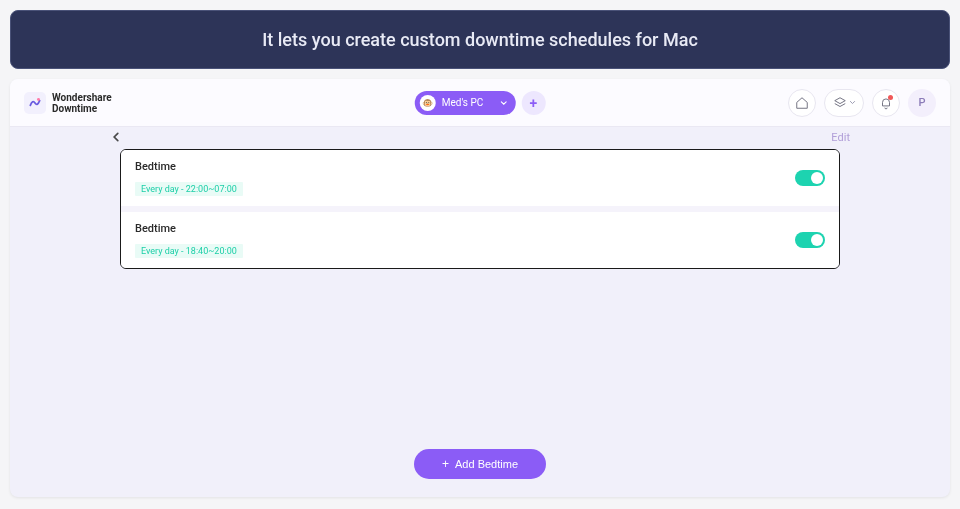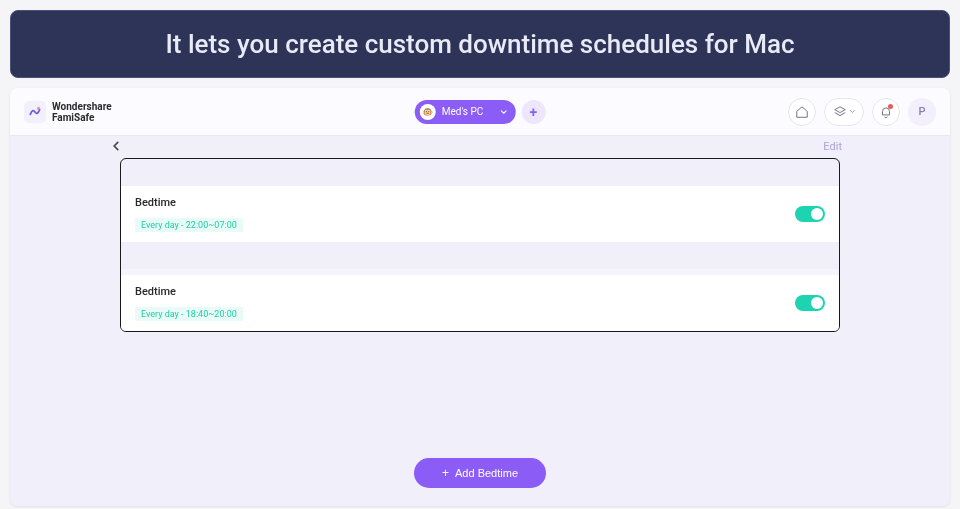--- a/index.html
+++ b/index.html
@@ -6,21 +6,21 @@
     body {
       font-family: -apple-system, BlinkMacSystemFont, "Segoe UI", Roboto, Arial, sans-serif;
       background: #f5f5f7;
       width: 960px;
       height: 509px;
       overflow: hidden;
     }
     .banner {
       background: #2d3458;
       color: #e8eaf5;
-      font-size: 26px;
+      font-size: 18px;
       font-weight: 500;
       padding: 18px 20px;
       margin: 10px;
       border-radius: 8px;
       border: 1px solid #4a5278;
       text-align: center;
     }
     .app-window {
       background: #f1f0fa;
       margin: 0 10px 10px 10px;
@@ -170,38 +170,37 @@
     }
     .page-title {
       flex: 1;
       text-align: center;
       font-size: 12px;
       font-weight: 500;
       color: #2a2a2a;
     }
     .edit-link {
       position: absolute;
-      right: 108px;
+      right: 100px;
       font-size: 11px;
       color: #b19fd8;
       cursor: pointer;
     }
     .schedule-panel {
       margin: 2px 110px 0 110px;
       border: 1.5px solid #1a1a1a;
       border-radius: 6px;
       overflow: hidden;
     }
     .schedule-item {
       background: #fff;
       padding: 10px 14px;
       display: flex;
       align-items: center;
       justify-content: space-between;
-      margin-top: 27px;
     }
     .schedule-item + .schedule-item {
       border-top: 6px solid #f5f3fb;
     }
     .schedule-info { }
     .schedule-name {
       font-size: 11px;
       font-weight: 500;
       color: #2a2a2a;
       margin-bottom: 4px;
@@ -264,21 +263,21 @@
   <div class="topbar">
     <div class="brand">
       <div class="brand-logo">
         <svg width="14" height="14" viewBox="0 0 24 24">
             <path d="M4 16 Q8 6 12 12 Q16 18 20 8" stroke="#6b5ce0" stroke-width="3" fill="none" stroke-linecap="round"></path>
             <circle cx="18" cy="6" r="2.5" fill="#ff7aa8"></circle>
           </svg>
       </div>
       <div class="brand-text">
         <span>Wondershare</span>
-        <span>FamiSafe</span>
+        <span>Downtime</span>
       </div>
     </div>
 
     <div class="device-selector">
       <div class="device-pill">
         <span class="device-avatar">🐵</span>
         <span>Med's PC</span>
         <span class="chev-down">
           <svg width="8" height="8" viewBox="0 0 10 10">
               <path d="M2 3.5 L5 6.5 L8 3.5" stroke="#fff" stroke-width="1.4" fill="none" stroke-linecap="round"></path>

